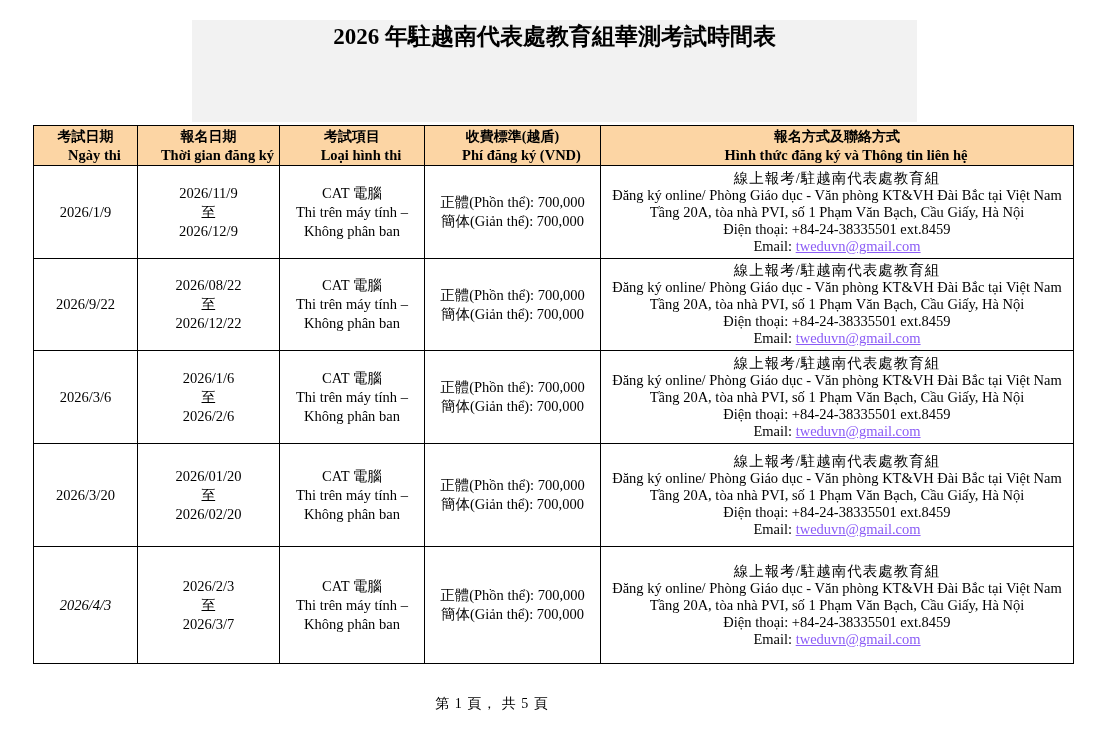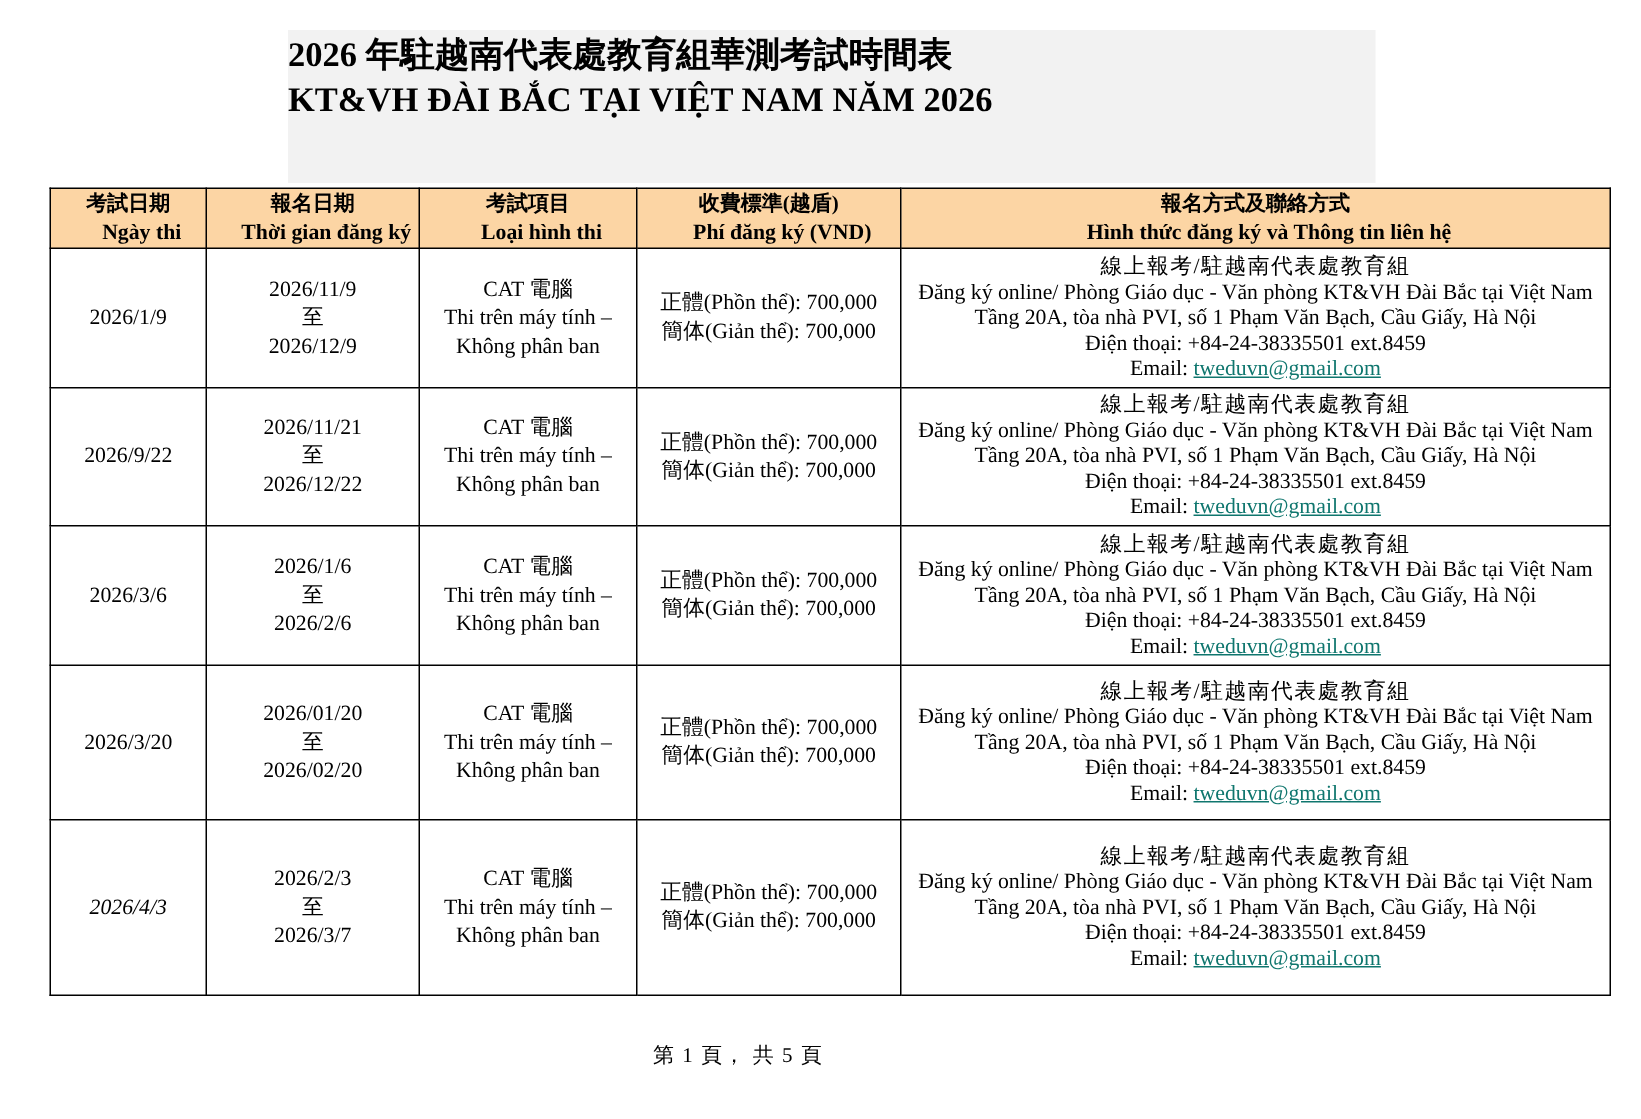--- a/index.html
+++ b/index.html
@@ -1,44 +1,43 @@
 <!DOCTYPE html>
 <html><head>
 <meta charset="utf-8">
 <style>
   html, body { margin: 0; padding: 0; background: #ffffff; }
   body { width: 1094px; height: 746px; position: relative; overflow: hidden;
          font-family: "Liberation Serif", "DejaVu Serif", serif; color: #000; }
   .title-box { position: absolute; left: 192px; top: 20px; width: 725px; height: 102px;
-               background: #f2f2f2; }
+               background: #f2f2f2; text-align: center; }
   .title-line { font-weight: bold; font-size: 23px; line-height: 30px; }
   .title-line.first { margin-top: 2px; }
   table.sched { position: absolute; left: 33px; top: 125px; border-collapse: collapse;
                 table-layout: fixed; width: 1040px; }
   table.sched th, table.sched td { border: 1px solid #000; text-align: center; vertical-align: middle;
                 padding: 0; font-size: 14.5px; line-height: 19px; }
   table.sched th { background: #fcd5a4; font-weight: bold; height: 39px; margin-left: 17px; }
   .th-zh { display: block; font-size: 14px; line-height: 18px; }
   .th-vi { display: block; font-size: 14.5px; line-height: 18px; padding-left: 18px; }
   td .line { display: block; }
   td.fee { text-align: left; padding-left: 8px; }
   td.contact .zh { font-size: 16px; line-height: 19px; letter-spacing: 1px; }
   td.contact .line { line-height: 17px; font-size: 14.5px; }
-  td.contact a { color: #0f766e; text-decoration: underline; }
+  td.contact a { color: #8b5cf6; text-decoration: underline; }
   td.date-bottom { vertical-align: bottom; padding-bottom: 14px; }
   td.date-bottom-5 { vertical-align: bottom; padding-bottom: 28px; font-style: italic; }
   .footer { position: absolute; top: 695px; left: 0; width: 984px; text-align: center;
             font-size: 14px; letter-spacing: 1px; }
 </style>
 </head>
 <body>
 
 <div class="title-box">
   <div class="title-line first">2026 年駐越南代表處教育組華測考試時間表</div>
-  <div class="title-line">KT&amp;VH ĐÀI BẮC TẠI VIỆT NAM NĂM 2026</div>
 </div>
 
 <table class="sched">
   <colgroup>
     <col style="width:104px">
     <col style="width:142px">
     <col style="width:145px">
     <col style="width:176px">
     <col style="width:473px">
   </colgroup>
@@ -89,21 +88,21 @@
         <span class="line">Đăng ký online/ Phòng Giáo dục - Văn phòng KT&amp;VH Đài Bắc tại Việt Nam</span>
         <span class="line">Tầng 20A, tòa nhà PVI, số 1 Phạm Văn Bạch, Cầu Giấy, Hà Nội</span>
         <span class="line">Điện thoại: +84-24-38335501 ext.8459</span>
         <span class="line"><span>Email: </span><a>tweduvn@gmail.com</a></span>
       </td>
     </tr>
 
     <tr style="height:92px">
       <td>2026/9/22</td>
       <td>
-        <span class="line">2026/11/21</span>
+        <span class="line">2026/08/22</span>
         <span class="line">至</span>
         <span class="line">2026/12/22</span>
       </td>
       <td>
         <span class="line">CAT 電腦</span>
         <span class="line">Thi trên máy tính –</span>
         <span class="line">Không phân ban</span>
       </td>
       <td class="fee">
         <span class="line">正體(Phồn thể): 700,000</span>

